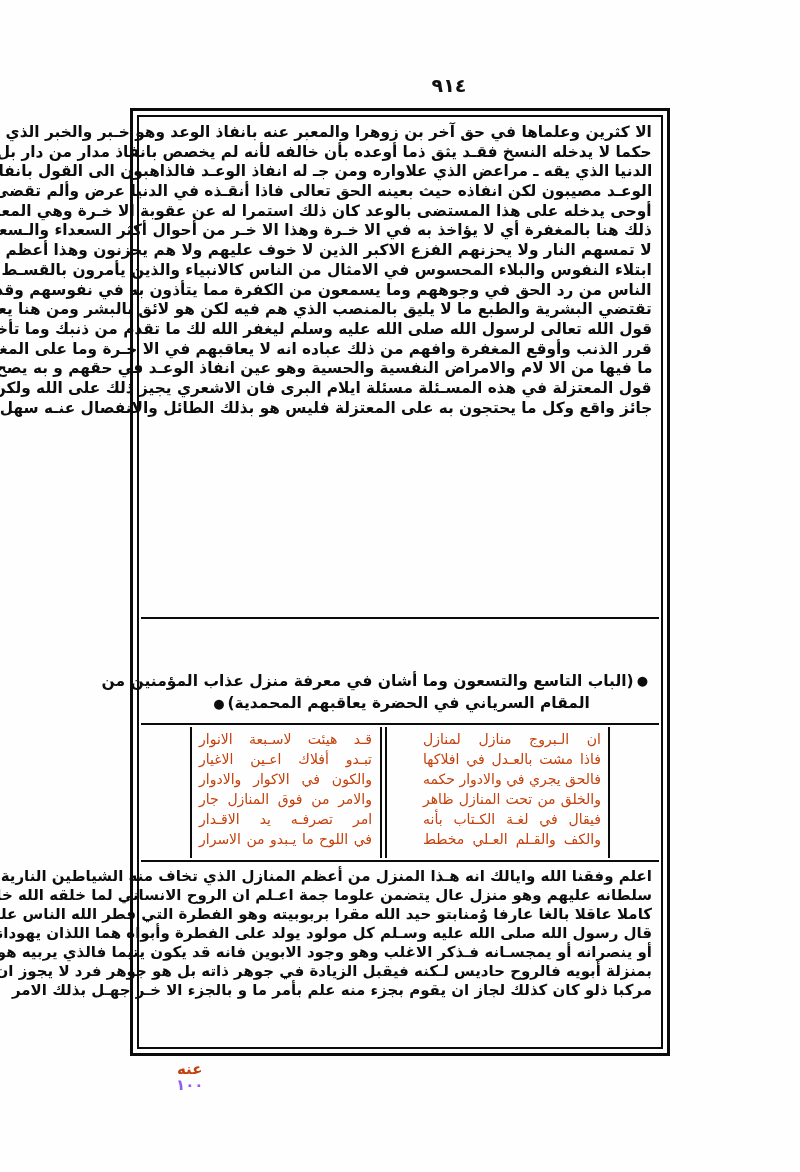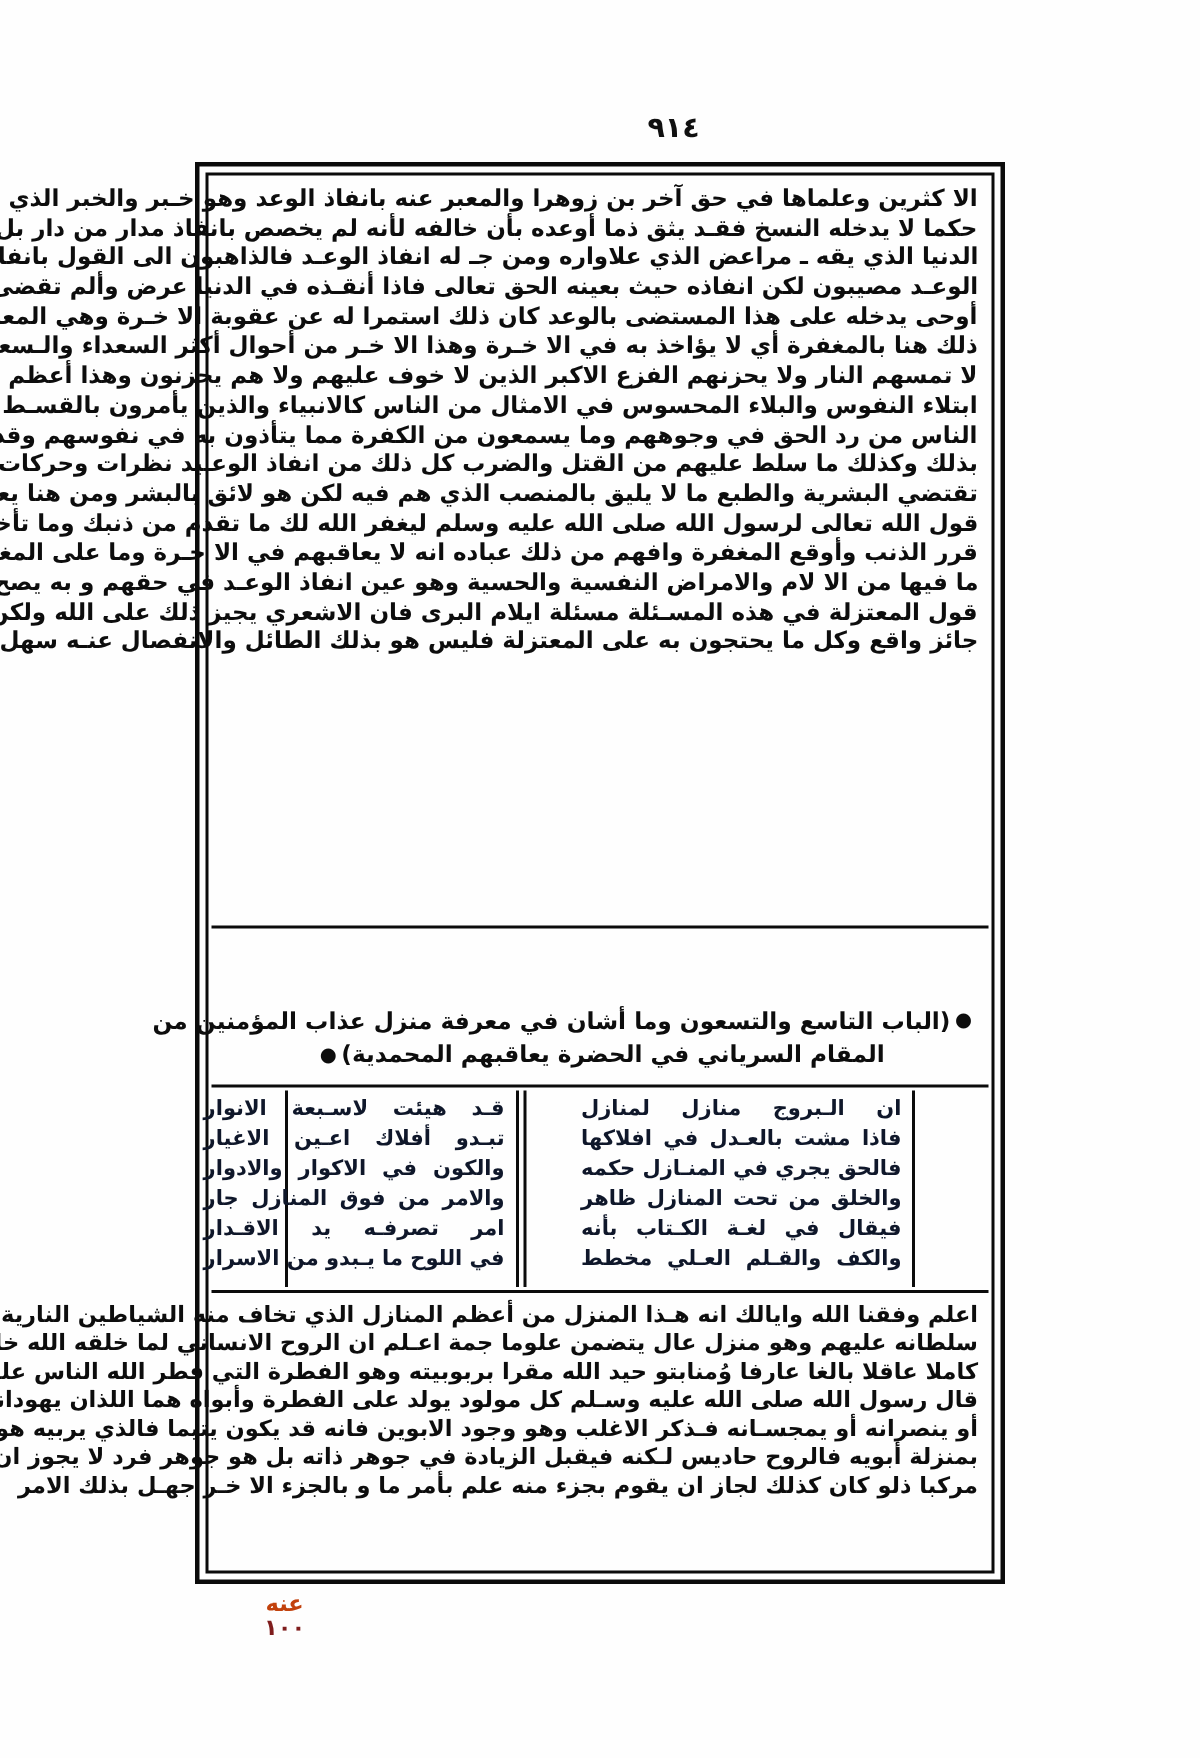--- a/index.html
+++ b/index.html
@@ -156,22 +156,22 @@
   .poem-col.left-col {
     border-right: 2px solid #0b0b0b;
     padding-right: 8px;
   }
   .hemistich {
     display: block;
     direction: rtl;
     text-align: justify;
     text-align-last: justify;
     font-size: 14px;
-    font-weight: bold;
-    color: #0f172a;
+    font-weight: normal;
+    color: #c2410c;
     line-height: 1.0;
     margin-bottom: 6px;
     white-space: nowrap;
   }
 
   
   #lower-text {
     flex: 1 1 auto;
     padding-top: 7px;
   }
@@ -193,21 +193,21 @@
   .catchword .cw-word {
     display: block;
     font-size: 15px;
     font-weight: bold;
     color: #c2410c;
   }
   .catchword .cw-num {
     display: block;
     font-size: 15px;
     font-weight: bold;
-    color: #7f1d1d;
+    color: #8b5cf6;
   }
 </style>
 </head>
 <body>
 
 <div class="page" style="background: rgb(254, 254, 254);">
 
   <div class="folio">٩١٤</div>
 
   <div class="frame-outer">
@@ -216,21 +216,20 @@
       <div class="textblock" id="upper-text">
           <span class="line"><span>الا كثرين وعلماها في حق آخر بن زوهرا والمعبر عنه بانفاذ الوعد وهو خـبر والخبر الذي لا يتضمن</span></span>
           <span class="line"><span>حكما لا يدخله النسخ فقـد يثق ذما أوعده بأن خالفه لأنه لم يخصص بانفاذ مدار من دار بل قال في</span></span>
           <span class="line"><span>الدنيا الذي يقه ـ مراعض الذي علاواره ومن جـ له انفاذ الوعـد فالذاهبون الى القول بانفاذ</span></span>
           <span class="line"><span>الوعـد مصيبون لكن انفاذه حيث بعينه الحق تعالى فاذا أنقـذه في الدنيا عرض وألم تقضى</span></span>
           <span class="line"><span>أوحى يدخله على هذا المستضى بالوعد كان ذلك استمرا له عن عقوبة الا خـرة وهي المعبر عن</span></span>
           <span class="line"><span>ذلك هنا بالمغفرة أي لا يؤاخذ به في الا خـرة وهذا الا خـر من أحوال أكثر السعداء والـسعداء الذين</span></span>
           <span class="line"><span>لا تمسهم النار ولا يحزنهم الفزع الاكبر الذين لا خوف عليهم ولا هم يحزنون وهذا أعظم</span></span>
           <span class="line"><span>ابتلاء النفوس والبلاء المحسوس في الامثال من الناس كالانبياء والذين يأمرون بالقسـط من</span></span>
           <span class="line"><span>الناس من رد الحق في وجوههم وما يسمعون من الكفرة مما يتأذون به في نفوسهم وقد أخبرنا الله</span></span>
-          <span class="line"><span>بذلك وكذلك ما سلط عليهم من القتل والضرب كل ذلك من انفاذ الوعـيد نظرات وحركات</span></span>
           <span class="line"><span>تقتضي البشرية والطبع ما لا يليق بالمنصب الذي هم فيه لكن هو لائق بالبشر ومن هنا يعرف</span></span>
           <span class="line"><span>قول الله تعالى لرسول الله صلى الله عليه وسلم ليغفر الله لك ما تقدم من ذنبك وما تأخر فقد</span></span>
           <span class="line"><span>قرر الذنب وأوقع المغفرة وافهم من ذلك عباده انه لا يعاقبهم في الا خـرة وما على المغفرة بالدنيا</span></span>
           <span class="line"><span>ما فيها من الا لام والامراض النفسية والحسية وهو عين انفاذ الوعـد في حقهم و به يصح</span></span>
           <span class="line"><span>قول المعتزلة في هذه المسـئلة مسئلة ايلام البرى فان الاشعري يجيز ذلك على الله ولكن ما كل</span></span>
           <span class="line"><span>جائز واقع وكل ما يحتجون به على المعتزلة فليس هو بذلك الطائل والانفصال عنـه سهل وليس</span></span>
         </div>
 
       <div class="rule"></div>
 
@@ -243,21 +242,21 @@
         </span>
       </div>
 
       <div class="rule"></div>
 
       <div class="poem-wrap">
         <div class="poem-table">
           <div class="poem-col right-col" id="poem-right">
               <span class="hemistich">ان الـبروج منازل لمنازل</span>
               <span class="hemistich">فاذا مشت بالعـدل في افلاكها</span>
-              <span class="hemistich">فالحق يجري في المنـازل حكمه</span>
+              <span class="hemistich">فالحق يجري في والادوار حكمه</span>
               <span class="hemistich">والخلق من تحت المنازل ظاهر</span>
               <span class="hemistich">فيقال في لغـة الكـتاب بأنه</span>
               <span class="hemistich">والكف والقـلم العـلي مخطط</span>
             </div>
           <div class="poem-col left-col" id="poem-left">
               <span class="hemistich">قـد هيئت لاسـبعة الانوار</span>
               <span class="hemistich">تبـدو أفلاك اعـين الاغيار</span>
               <span class="hemistich">والكون في الاكوار والادوار</span>
               <span class="hemistich">والامر من فوق المنازل جار</span>
               <span class="hemistich">امر تصرفـه يد الاقـدار</span>

